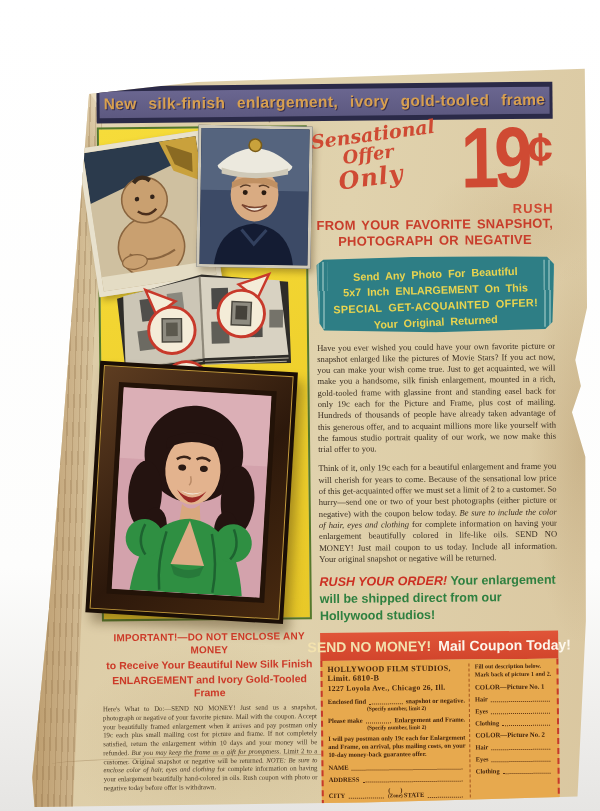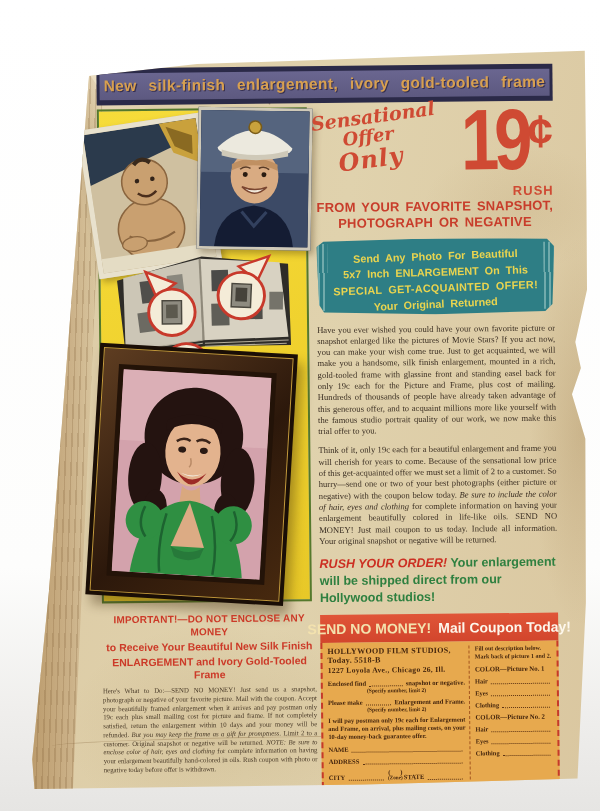--- a/index.html
+++ b/index.html
@@ -5,21 +5,21 @@
   html,body{margin:0;padding:0;}
   body{
     width:600px;height:811px;overflow:hidden;
     background:linear-gradient(180deg,#ffffff 0%,#fdfdfc 70%,#efeeec 88%,#e6e5e3 100%);
     font-family:"Liberation Sans",sans-serif;
     position:relative;
   }
   .scan{position:absolute;inset:0;}
   
   .book{
-    position:absolute;left:30px;top:44px;width:557px;height:745px;
+    position:absolute;left:30px;top:62px;width:557px;height:745px;
     background:
       radial-gradient(ellipse 90px 60px at 13% 5%, rgba(240,228,202,0.95), rgba(240,228,202,0) 70%),
       radial-gradient(ellipse 140px 90px at 88% 22%, rgba(150,112,58,0.10), rgba(0,0,0,0) 70%),
       radial-gradient(ellipse 220px 150px at 35% 92%, rgba(148,110,55,0.14), rgba(0,0,0,0) 72%),
       radial-gradient(ellipse 70px 260px at 99% 52%, rgba(136,98,48,0.20), rgba(0,0,0,0) 75%),
       radial-gradient(circle 2px at 78% 90%, rgba(80,50,20,0.6), rgba(0,0,0,0) 70%),
       radial-gradient(circle 2px at 64% 95%, rgba(80,50,20,0.5), rgba(0,0,0,0) 70%),
       radial-gradient(circle 2px at 43% 8%, rgba(80,50,20,0.45), rgba(0,0,0,0) 70%),
       linear-gradient(100deg,#c3a678 0%,#d4bf95 6%,#ddcca6 12%,#e0d2ad 50%,#dac7a0 100%);
     clip-path:polygon(10.6% 4.3%,30% 2.7%,99.6% 0.9%,99.9% 20%,100% 33%,97.9% 40%,98.9% 43.5%,97.3% 47%,99.7% 53%,99.8% 75%,98.3% 98.6%,60% 99.4%,0.8% 100%,0.4% 96%,3.4% 73.5%,7.6% 33%);
@@ -328,21 +328,21 @@
 
         <div class="rush"><span class="rush-red">RUSH YOUR ORDER!</span><span class="rush-green"> Your enlargement will be shipped direct from our Hollywood studios!</span></div>
 
         <div class="red-bar">
           <span class="rb-left">SEND NO MONEY!</span>
           <span class="rb-right">Mail Coupon Today!</span>
         </div>
 
         <div class="coupon">
           <div class="c-left">
-            <div class="c-company"><span>HOLLYWOOD FILM STUDIOS,</span> <span>Today.</span> <span class="dept-no">5518-B</span></div>
+            <div class="c-company"><span>HOLLYWOOD FILM STUDIOS,</span> <span>Limit.</span> <span class="dept-no">6810-B</span></div>
             <div class="c-addr">1227 Loyola Ave., Chicago 26, Ill.</div>
 
             <div class="c-row">
               <span class="lbl">Enclosed find</span>
               <span class="fill"></span>
               <span class="lbl">snapshot or negative.</span>
             </div>
             <div class="c-spec">(Specify number, limit 2)</div>
 
             <div class="c-row">

